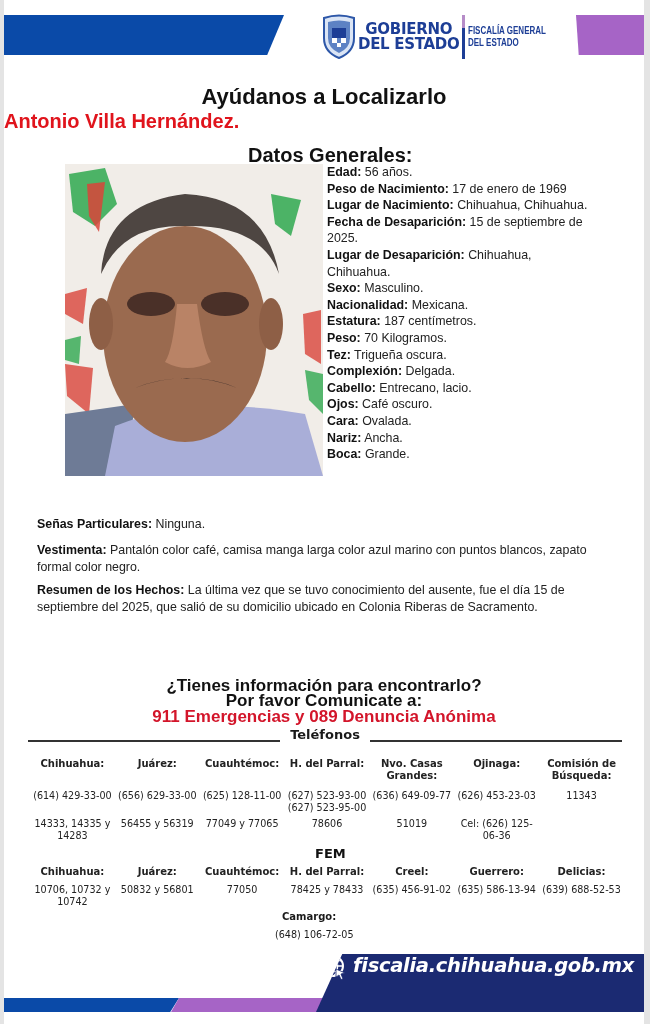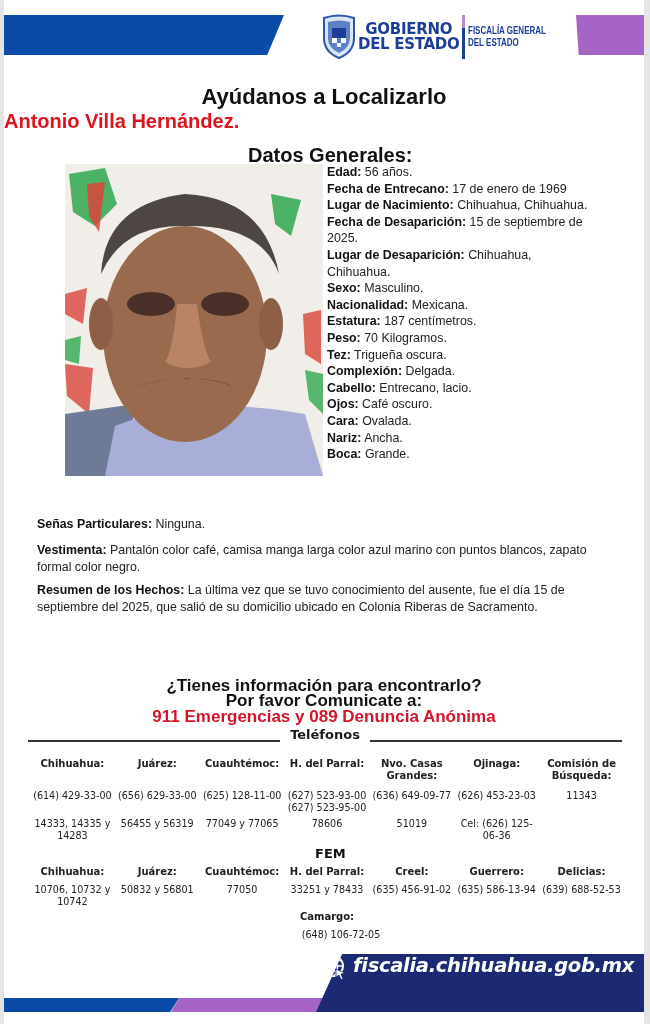--- a/index.html
+++ b/index.html
@@ -40,21 +40,21 @@
     .tel-row { position: absolute; left: 24px; top: 727px; width: 594px; display: flex; align-items: flex-end; gap: 10px; }
     .tel-row .line { flex: 1; height: 2px; background: #333; }
     .tel-row span { font-weight: 700; font-size: 13px; font-family: "DejaVu Sans", sans-serif; }
 
     .grid { position: absolute; left: 26px; width: 594px; display: grid; grid-template-columns: repeat(7, 1fr); text-align: center;
       font-family: "DejaVu Sans", sans-serif; font-size: 9.6px; line-height: 12px; color: #222; }
     .grid .h { font-weight: 700; color: #222; font-size: 10px; }
     .cell { padding: 0 1px; }
 
     .fem { position: absolute; left: 311px; top: 846px; font-weight: 700; font-size: 13px; font-family: "DejaVu Sans", sans-serif; color: #111; }
-    .small-col { position: absolute; text-align: center; font-family: "DejaVu Sans", sans-serif; font-size: 9.6px; line-height: 12px; width: 90px; }
+    .small-col { position: absolute; font-family: "DejaVu Sans", sans-serif; font-size: 9.6px; line-height: 12px; width: 90px; }
 
     
     .foot-blue { position: absolute; left: 0; top: 998px; width: 175px; height: 14px; background: #0a4aa8;
       clip-path: polygon(0 0, 100% 0, 95% 100%, 0 100%); }
     .foot-purple { position: absolute; left: 167px; top: 998px; width: 160px; height: 14px; background: #a664c6;
       clip-path: polygon(5% 0, 100% 0, 100% 100%, 0 100%); }
     .foot-navy { position: absolute; left: 312px; top: 954px; width: 328px; height: 58px; background: #1b2a72;
       clip-path: polygon(8% 0, 100% 0, 100% 100%, 0 100%); display: flex; align-items: flex-start; justify-content: flex-end; padding-right: 10px; gap: 6px; }
     .foot-navy .url { color: #fff; font-weight: 700; font-style: italic; font-size: 19.5px; font-family: "DejaVu Sans", sans-serif; letter-spacing: -0.3px; }
   </style>
@@ -109,21 +109,21 @@
       <ellipse cx="206" cy="160" rx="12" ry="26" fill="#8e5f46"></ellipse>
       <ellipse cx="86" cy="140" rx="24" ry="12" fill="#4a3028"></ellipse>
       <ellipse cx="160" cy="140" rx="24" ry="12" fill="#4a3028"></ellipse>
       <path d="M112 140 Q108 186 100 198 Q122 210 146 198 Q138 186 132 140 Z" fill="#b98366"></path>
       <path d="M70 224 Q122 204 172 224 Q150 214 122 214 Q94 214 70 224 Z" fill="#3a2d2a"></path>
     </svg>
   </div>
 
   <div class="datos">
     <div><b>Edad:</b><span> 56 años.</span></div>
-    <div><b>Fecha de Entrecano:</b><span> 17 de enero de 1969</span></div>
+    <div><b>Peso de Nacimiento:</b><span> 17 de enero de 1969</span></div>
     <div><b>Lugar de Nacimiento:</b><span>  Chihuahua, Chihuahua.</span></div>
     <div><b>Fecha de Desaparición:</b><span>  15 de septiembre de 2025.</span></div>
     <div><b>Lugar de Desaparición:</b><span> Chihuahua, Chihuahua.</span></div>
     <div><b>Sexo:</b><span> Masculino.</span></div>
     <div><b>Nacionalidad:</b><span> Mexicana.</span></div>
     <div><b>Estatura:</b><span> 187 centímetros.</span></div>
     <div><b>Peso:</b><span>  70 Kilogramos.</span></div>
     <div><b>Tez:</b><span> Trigueña oscura.</span></div>
     <div><b>Complexión:</b><span> Delgada.</span></div>
     <div><b>Cabello:</b><span> Entrecano, lacio.</span></div>
@@ -183,28 +183,28 @@
     <div class="cell h">Cuauhtémoc:</div>
     <div class="cell h">H. del Parral:</div>
     <div class="cell h">Creel:</div>
     <div class="cell h">Guerrero:</div>
     <div class="cell h">Delicias:</div>
   </div>
   <div class="grid" style="top:884px;">
     <div class="cell">10706, 10732 y 10742</div>
     <div class="cell">50832 y 56801</div>
     <div class="cell">77050</div>
-    <div class="cell">33251 y 78433</div>
+    <div class="cell">78425 y 78433</div>
     <div class="cell">(635) 456-91-02</div>
     <div class="cell">(635) 586-13-94</div>
     <div class="cell">(639) 688-52-53</div>
   </div>
 
   <div class="small-col h" style="left:278px; top:911px; font-weight:700; font-size:10px;">Camargo:</div>
-  <div class="small-col" style="left:292px; top:929px;">(648) 106-72-05</div>
+  <div class="small-col" style="left:271px; top:929px;">(648) 106-72-05</div>
 
   <div class="foot-blue"></div>
   <div class="foot-purple"></div>
   <div class="foot-navy">
     <svg width="26" height="26" viewBox="0 0 26 26">
       <circle cx="12" cy="12" r="10" fill="none" stroke="#fff" stroke-width="2"></circle>
       <ellipse cx="12" cy="12" rx="4.5" ry="10" fill="none" stroke="#fff" stroke-width="1.6"></ellipse>
       <line x1="2" y1="12" x2="22" y2="12" stroke="#fff" stroke-width="1.6"></line>
       <line x1="4" y1="6.5" x2="20" y2="6.5" stroke="#fff" stroke-width="1.4"></line>
       <line x1="4" y1="17.5" x2="20" y2="17.5" stroke="#fff" stroke-width="1.4"></line>

